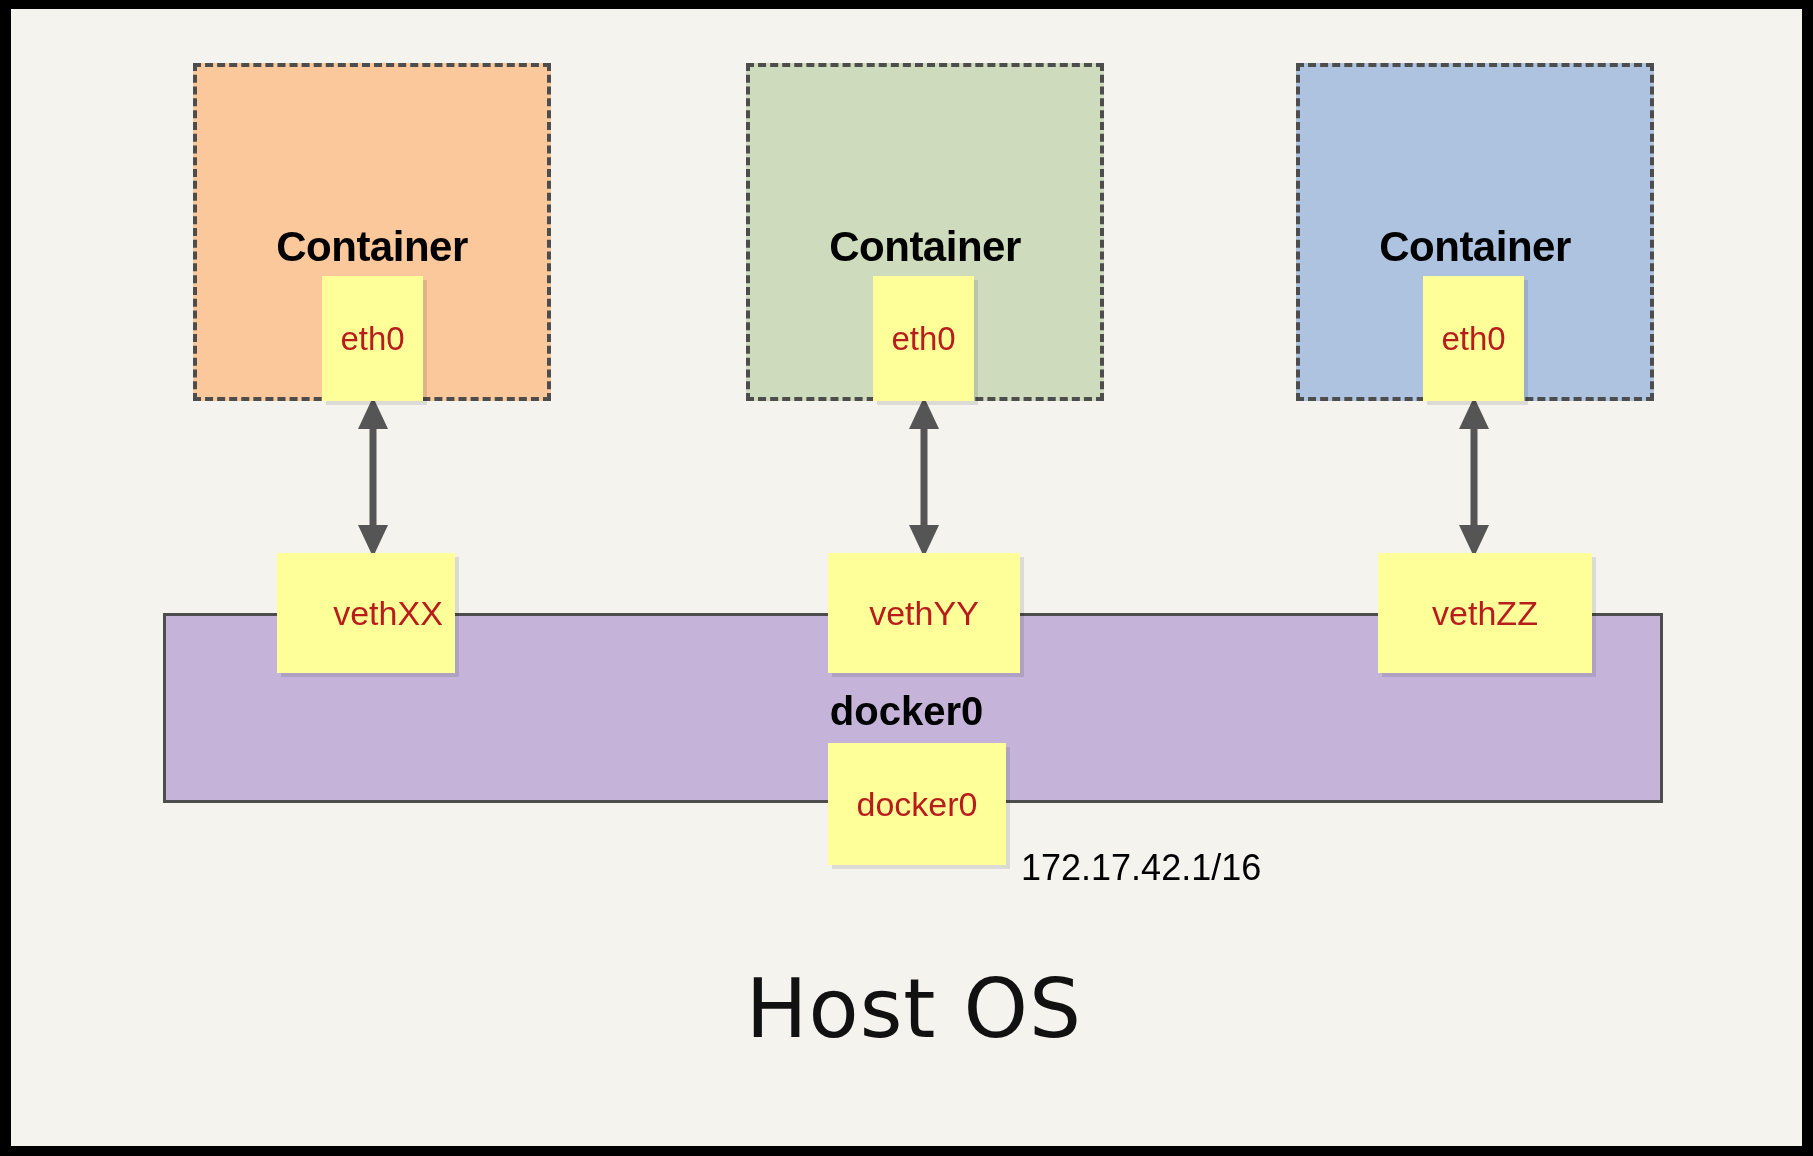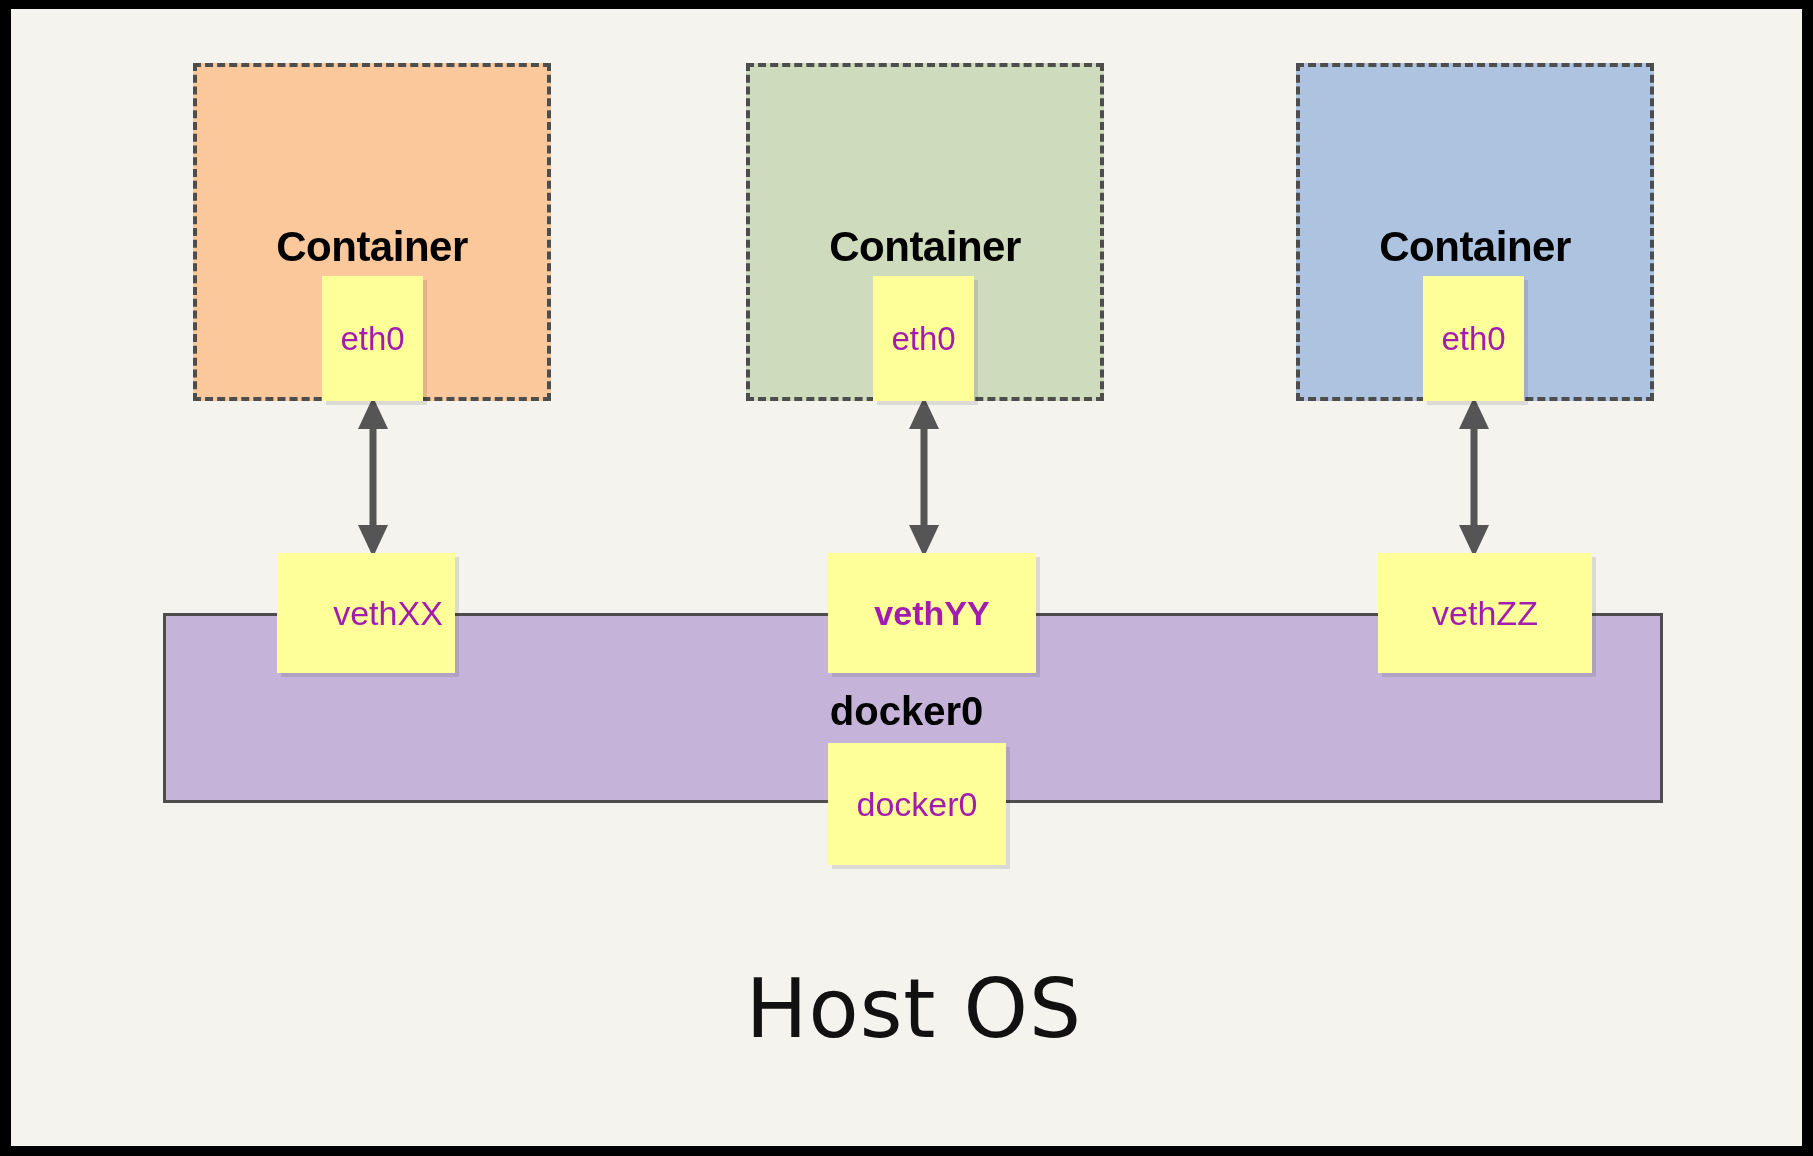--- a/index.html
+++ b/index.html
@@ -50,21 +50,21 @@
     background: #ffff99;
     box-shadow: 4px 4px 0 0 rgba(0,0,0,0.10);
     display: flex;
     align-items: center;
     justify-content: center;
     box-sizing: border-box;
     z-index: 6;
   }
   .note-label {
     font-size: 34px;
-    color: #a21caf;
+    color: #b91c1c;
     line-height: 1;
     white-space: nowrap;
   }
   .note-eth {
     font-size: 33px;
   }
 
   
   #bridge {
     position: absolute;
@@ -155,28 +155,29 @@
       <polygon points="21,0 6,32 36,32" fill="#555555"></polygon>
       <polygon points="21,160 6,128 36,128" fill="#555555"></polygon>
     </svg>
 
     <div id="bridge" style="left:152px; top:604px; width:1500px; height:190px;"></div>
     <div id="bridge-label" style="top:680px;">docker0</div>
 
     <div class="note" style="left:266px; top:544px; width:178px; height:120px;padding-left:44px;">
       <span class="note-label">vethXX</span>
     </div>
-    <div class="note" style="left:817px; top:544px; width:208px; height:120px;font-weight:bold;">
+    <div class="note" style="left:817px; top:544px; width:192px; height:120px;">
       <span class="note-label">vethYY</span>
     </div>
     <div class="note" style="left:1367px; top:544px; width:214px; height:120px;">
       <span class="note-label">vethZZ</span>
     </div>
 
     <div class="note" style="left:817px; top:734px; width:178px; height:122px;">
       <span class="note-label">docker0</span>
     </div>
 
+    <div class="ip-text" style="left:1010px; top:838px;">172.17.42.1/16</div>
 
     <div id="host-os" style="top:952px;">Host OS</div>
 
   </div>
 </div>
 
 </body></html>

